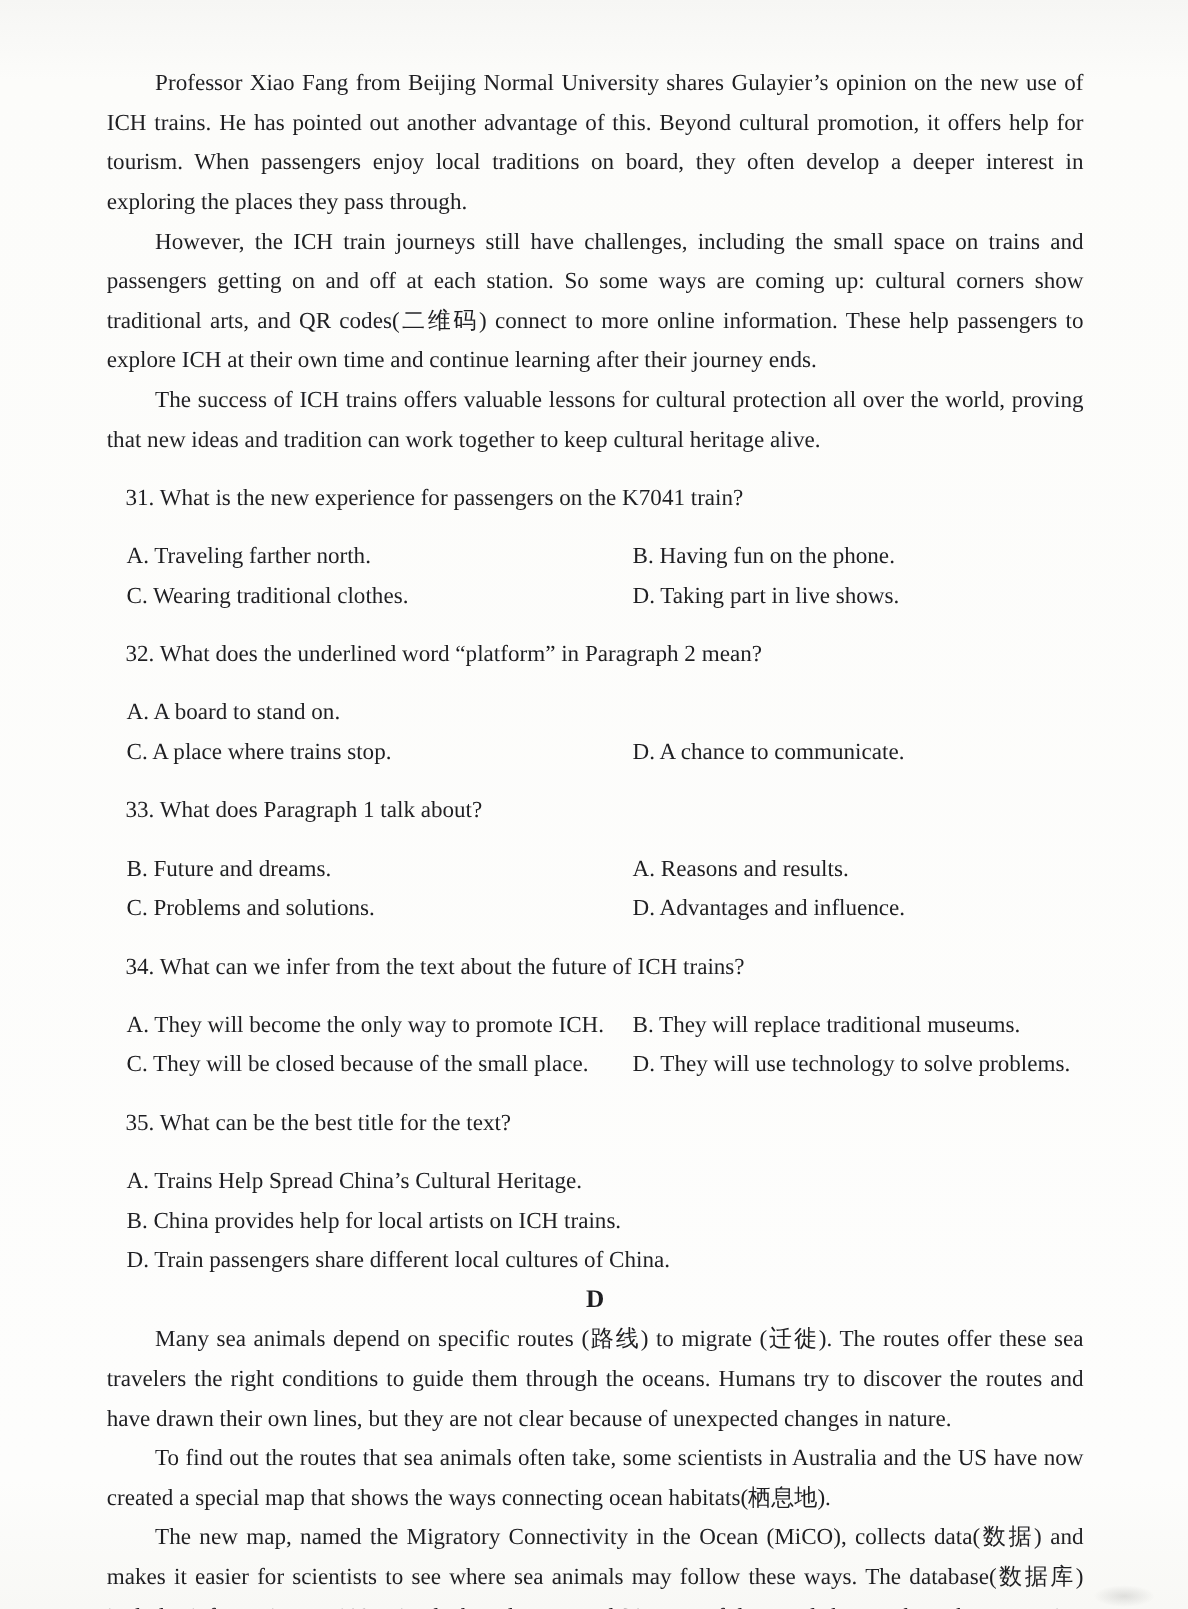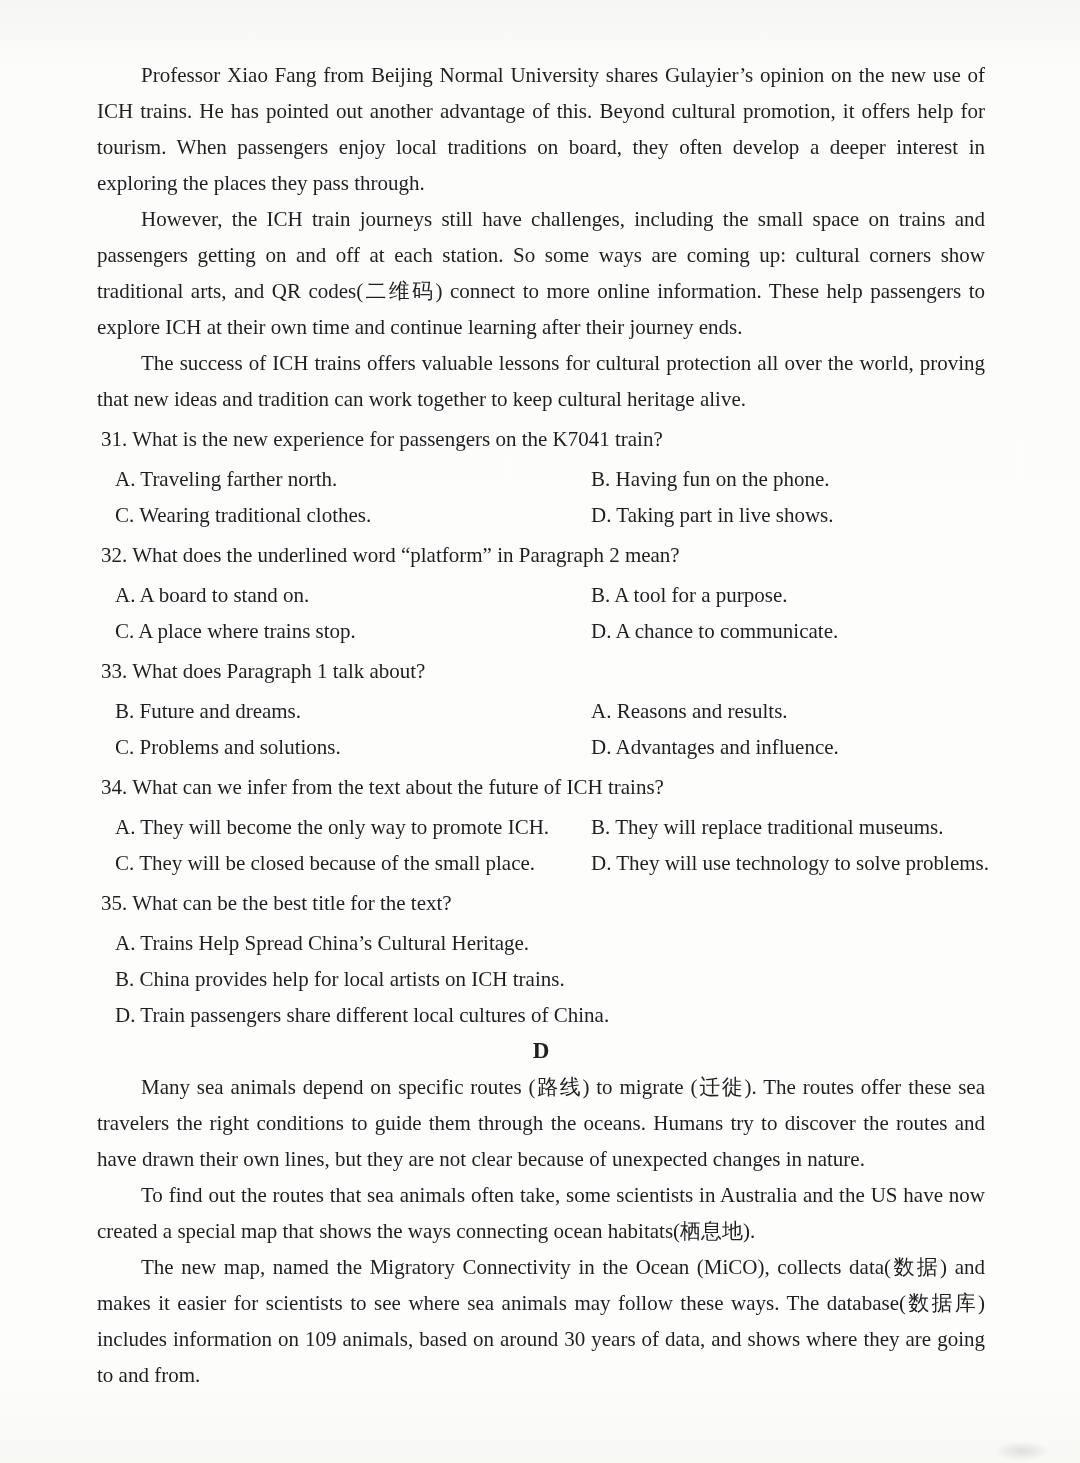--- a/index.html
+++ b/index.html
@@ -14,26 +14,25 @@
     font-size: 21px;
     line-height: 36px;
     color: #1f1f22;
     overflow: hidden;
   }
   .para {
     margin: 0;
     text-align: justify;
     text-indent: 44px;
   }
-  .q-line { margin: 4px; }
+  .q-line { margin: 17px; }
   .opt-row {
     display: grid;
     grid-template-columns: 460px 1fr;
     padding-left: 18px;
-    gap: 16px;
   }
   .opt-row.single { grid-template-columns: 1fr; }
   .opt { white-space: nowrap; }
   .section-heading {
     margin: 0;
     text-align: center;
     font-weight: bold;
     font-size: 23px;
   }
   .footer {
@@ -76,21 +75,20 @@
     <div class="opt-row">
       <span class="opt">C. Wearing traditional clothes.</span>
       <span class="opt">D. Taking part in live shows.</span>
     </div>
   </div>
 
   <div>
     <p class="q-line"><span>32.</span> <span>What does the underlined word “platform” in Paragraph 2 mean?</span></p>
     <div class="opt-row">
       <span class="opt">A. A board to stand on.</span>
-      <span class="opt">B. A tool for a purpose.</span>
     </div>
     <div class="opt-row">
       <span class="opt">C. A place where trains stop.</span>
       <span class="opt">D. A chance to communicate.</span>
     </div>
   </div>
 
   <div>
     <p class="q-line"><span>33.</span> <span>What does Paragraph 1 talk about?</span></p>
     <div class="opt-row">

